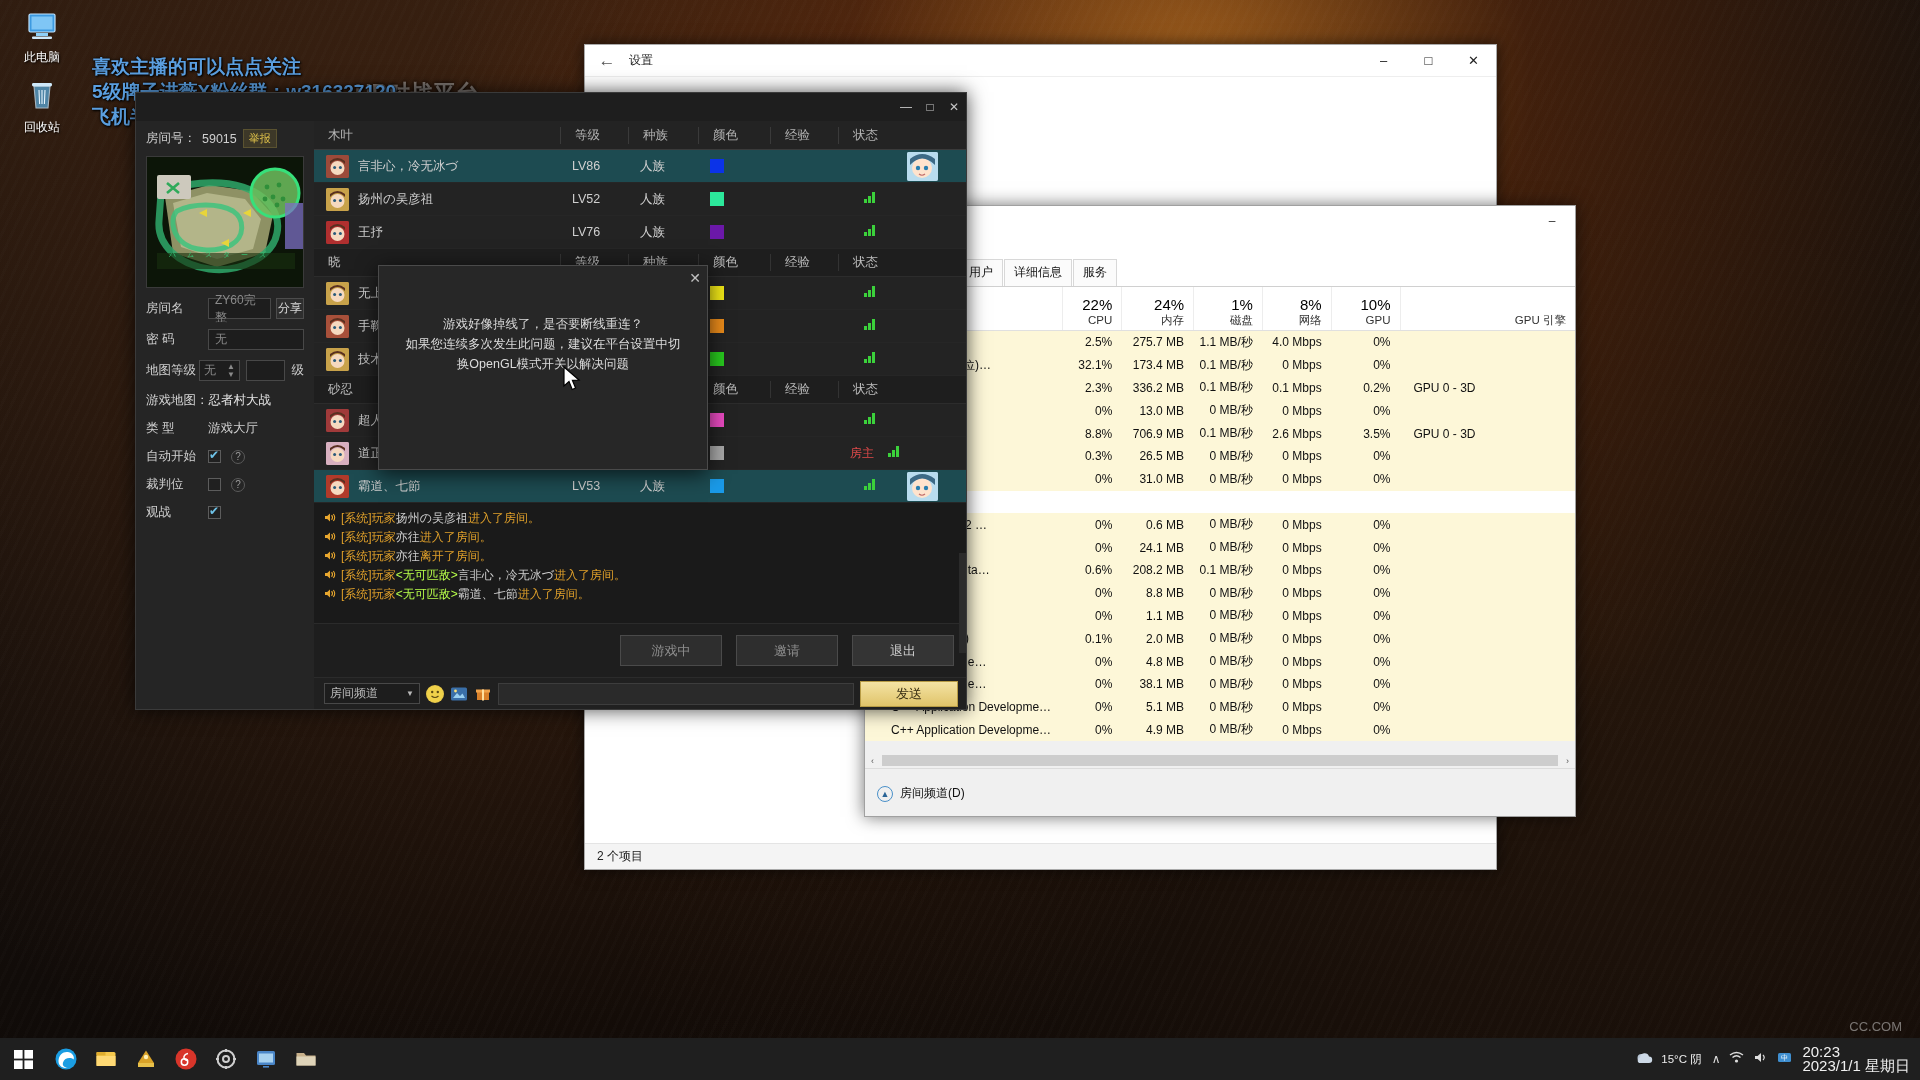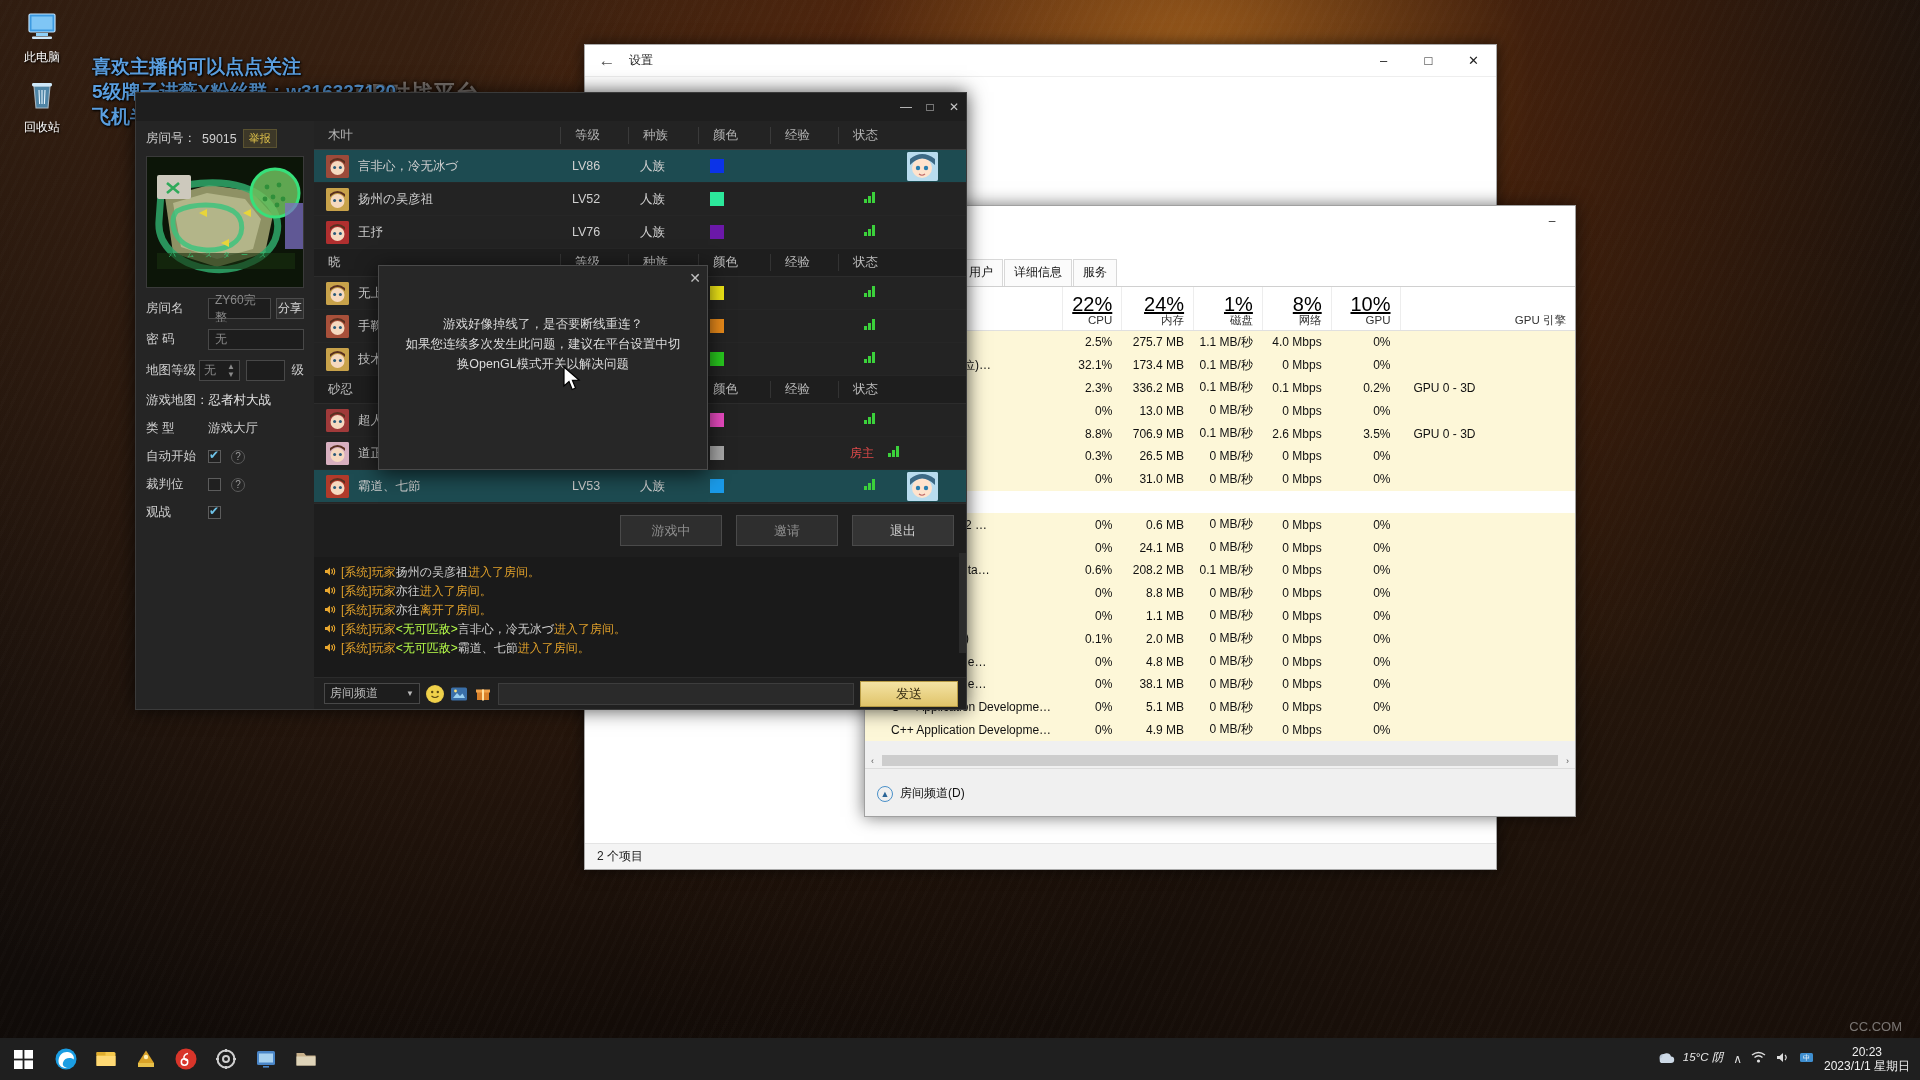--- a/index.html
+++ b/index.html
@@ -62,21 +62,21 @@
   #tm-caption .mn{ width:46px;height:30px;display:flex;align-items:center;justify-content:center;color:#333;}
   #tm-menu{ height:24px; background:#fff; display:flex; align-items:center; padding-left:6px; gap:16px;
      font-size:12px; color:#111;}
   #tm-tabs{ height:27px; background:#fff; display:flex; align-items:flex-end; padding-left:4px;
      border-bottom:1px solid #d0d0d0;}
   #tm-tabs .tab{ padding:4px 9px 5px; border:1px solid #d8d8d8; border-bottom:none;
      background:#fbfbfb; margin-right:1px; font-size:12px; color:#111;}
   #tm-head{ display:flex; height:44px; background:#fff; border-bottom:1px solid #e0e0e0;}
   #tm-head .c{ display:flex; flex-direction:column; justify-content:flex-end;
      align-items:flex-end; padding:0 9px 3px 0; border-left:1px solid #ededed;}
-  #tm-head .c .pct{ font-size:20px; color:#000; line-height:17px;text-decoration:underline;}
+  #tm-head .c .pct{ font-size:15px; color:#000; line-height:17px;}
   #tm-head .c .nm{ font-size:11.5px; color:#333; line-height:14px;}
   #tm-head .c.state-col{ align-items:flex-start; padding-left:8px;}
   .tm-rows{ position:absolute; left:0; right:0; top:125px; bottom:48px; overflow:hidden;}
   .tm-row{ display:flex; height:22.8px; align-items:center; background:#fdf7d8; }
   .tm-row.blank{ background:#fff;}
   .tm-row .cell{ padding:0 9px 0 0; text-align:right; font-size:12px; color:#111;}
   .tm-row .cell.nm{ text-align:left; padding-left:26px; position:relative; overflow:hidden;
      white-space:nowrap; text-overflow:ellipsis;}
   #tm-foot{ position:absolute; left:0; right:0; bottom:0; height:48px; background:#f0f0f0;
      border-top:1px solid #dcdcdc;}
@@ -189,22 +189,22 @@
   #modal .mb.sec{ background:#3a3a3a; border:1px solid #565656; color:#d2d2d2;}
   #cursor{ position:absolute; left:563px; top:366px; z-index:70; pointer-events:none;}
 
   
   #taskbar{ position:absolute; left:0; right:0; bottom:0; height:42px; background:#1f1f1f;
      display:flex; align-items:center; z-index:90;}
   #taskbar .start{ width:46px;height:42px; display:flex;align-items:center;justify-content:center;}
   .tbitem{ width:40px;height:42px; display:flex;align-items:center;justify-content:center;}
   #tray{ margin-left:auto; display:flex; align-items:center; gap:10px; padding-right:10px;
      color:#eaeaea; font-size:11.5px;}
-  #tray .wx{ display:flex; align-items:flex-start; gap:8px;font-style:italic;}
-  #clock{ text-align:center; line-height:14px; font-size:12px; color:#f0f0f0;}
+  #tray .wx{ display:flex; align-items:center; gap:8px;}
+  #clock{ text-align:left; line-height:14px; font-size:15px; color:#f0f0f0;}
   #tray .sysicons{ display:flex; align-items:center; gap:9px; color:#ddd; font-size:12px;}
   #logo-wm{ position:absolute; right:18px; bottom:46px; color:rgba(220,220,220,.5);
      font-size:13px; z-index:91;}
 </style>
 </head>
 <body>
 
 <div id="desktop"></div>
 
 <div class="desk-icon" style="left:4px; top:6px;">
@@ -763,26 +763,20 @@
                 <rect width="31" height="29" fill="#b9dcee"></rect>
                 <circle cx="15" cy="16" r="10" fill="#ffe3cd"></circle>
                 <path d="M3 13 Q15 0 28 13 L28 7 Q15 -3 3 7 Z" fill="#3d6a86"></path>
                 <circle cx="11" cy="16" r="2.2" fill="#2a7fb0"></circle>
                 <circle cx="19" cy="16" r="2.2" fill="#2a7fb0"></circle>
                 <path d="M12 22 Q15 24.5 18 22" stroke="#c06a6a" stroke-width="1.2" fill="none"></path>
               </svg></span>
           </div>
         </div>
 
-      <div id="g-actions">
-          <div class="gbtn dim">游戏中</div>
-          <div class="gbtn dim">邀请</div>
-          <div class="gbtn">退出</div>
-        </div>
-
       <div id="g-chat">
           <div class="chat-line"><span class="spk"><svg width="12" height="11" viewBox="0 0 12 11" style="vertical-align:-1px">
                 <path d="M1 4 H3.2 L6 1.4 V9.6 L3.2 7 H1 Z" fill="#e9a72e"></path>
                 <path d="M7.6 3.2 Q9.4 5.5 7.6 7.8" stroke="#e9a72e" stroke-width="1.1" fill="none"></path>
                 <path d="M9.4 2 Q12 5.5 9.4 9" stroke="#e9a72e" stroke-width="1.1" fill="none"></path>
               </svg></span><span>[系统]玩家</span><span class="usr">扬州の吴彦祖</span><span>进入了房间。</span></div>
           <div class="chat-line"><span class="spk"><svg width="12" height="11" viewBox="0 0 12 11" style="vertical-align:-1px">
                 <path d="M1 4 H3.2 L6 1.4 V9.6 L3.2 7 H1 Z" fill="#e9a72e"></path>
                 <path d="M7.6 3.2 Q9.4 5.5 7.6 7.8" stroke="#e9a72e" stroke-width="1.1" fill="none"></path>
                 <path d="M9.4 2 Q12 5.5 9.4 9" stroke="#e9a72e" stroke-width="1.1" fill="none"></path>
@@ -795,20 +789,26 @@
           <div class="chat-line"><span class="spk"><svg width="12" height="11" viewBox="0 0 12 11" style="vertical-align:-1px">
                 <path d="M1 4 H3.2 L6 1.4 V9.6 L3.2 7 H1 Z" fill="#e9a72e"></path>
                 <path d="M7.6 3.2 Q9.4 5.5 7.6 7.8" stroke="#e9a72e" stroke-width="1.1" fill="none"></path>
                 <path d="M9.4 2 Q12 5.5 9.4 9" stroke="#e9a72e" stroke-width="1.1" fill="none"></path>
               </svg></span><span>[系统]玩家</span><span class="tag">&lt;无可匹敌&gt;</span><span class="usr">言非心，冷无冰づ</span><span>进入了房间。</span></div>
           <div class="chat-line"><span class="spk"><svg width="12" height="11" viewBox="0 0 12 11" style="vertical-align:-1px">
                 <path d="M1 4 H3.2 L6 1.4 V9.6 L3.2 7 H1 Z" fill="#e9a72e"></path>
                 <path d="M7.6 3.2 Q9.4 5.5 7.6 7.8" stroke="#e9a72e" stroke-width="1.1" fill="none"></path>
                 <path d="M9.4 2 Q12 5.5 9.4 9" stroke="#e9a72e" stroke-width="1.1" fill="none"></path>
               </svg></span><span>[系统]玩家</span><span class="tag">&lt;无可匹敌&gt;</span><span class="usr">霸道、七節</span><span>进入了房间。</span></div>
+        </div>
+
+      <div id="g-actions">
+          <div class="gbtn dim">游戏中</div>
+          <div class="gbtn dim">邀请</div>
+          <div class="gbtn">退出</div>
         </div>
 
       <div id="g-input">
         <span class="chan">
           <span>房间频道</span>
           <span style="font-size:8px;">▼</span>
         </span>
         <span class="emo" style="background:#e8c84a;position:relative;">
           <svg width="18" height="18" viewBox="0 0 18 18">
               <circle cx="9" cy="9" r="8" fill="#f0d24a"></circle>

